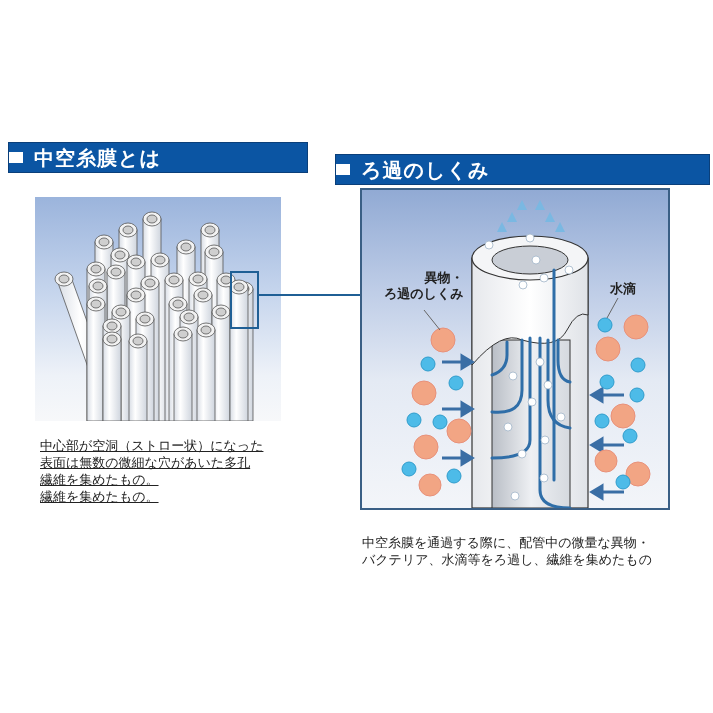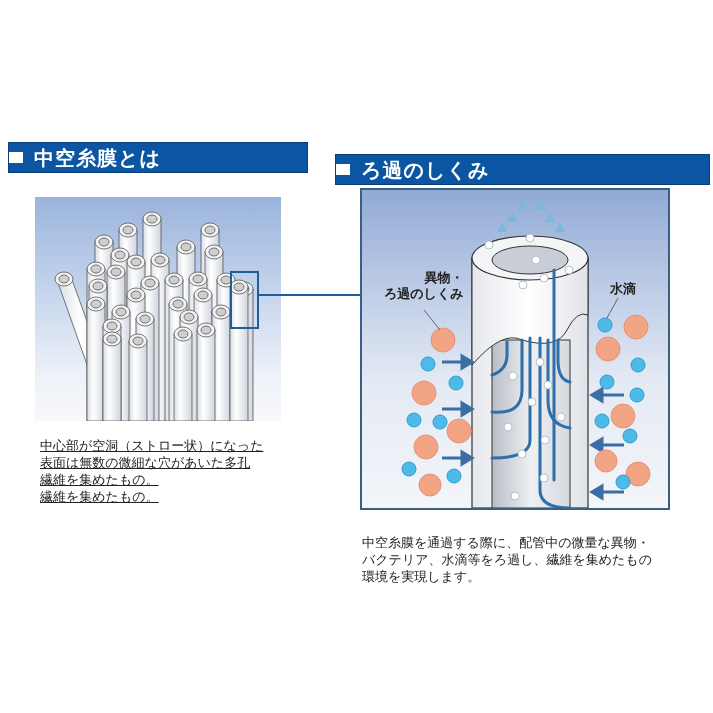--- a/index.html
+++ b/index.html
@@ -358,14 +358,13 @@
   <div class="lbl" style="left:22px; top:80px;text-align:right;">
     <span style="display:block">異物・</span>
     <span style="display:block">ろ過のしくみ</span>
   </div>
   <div class="lbl" style="left:248px; top:91px;">水滴</div>
 </div>
 
 <div class="desc" id="desc-right">
   <span>中空糸膜を通過する際に、配管中の微量な異物・</span>
   <span>バクテリア、水滴等をろ過し、繊維を集めたもの</span>
-  <span>環境を実現します。</span>
 </div>
 
 </body></html>

